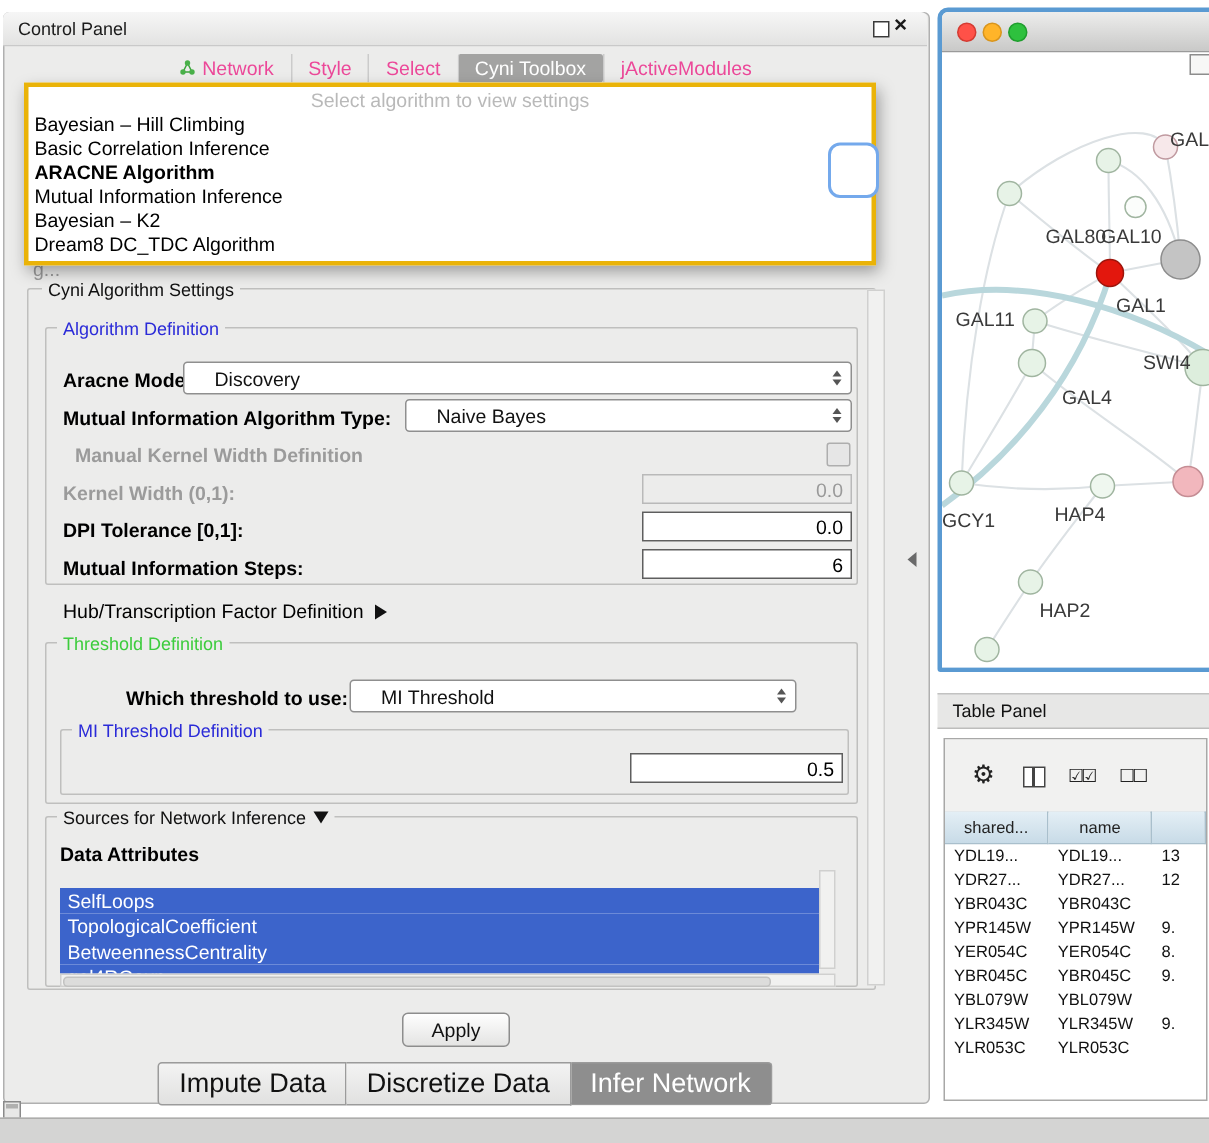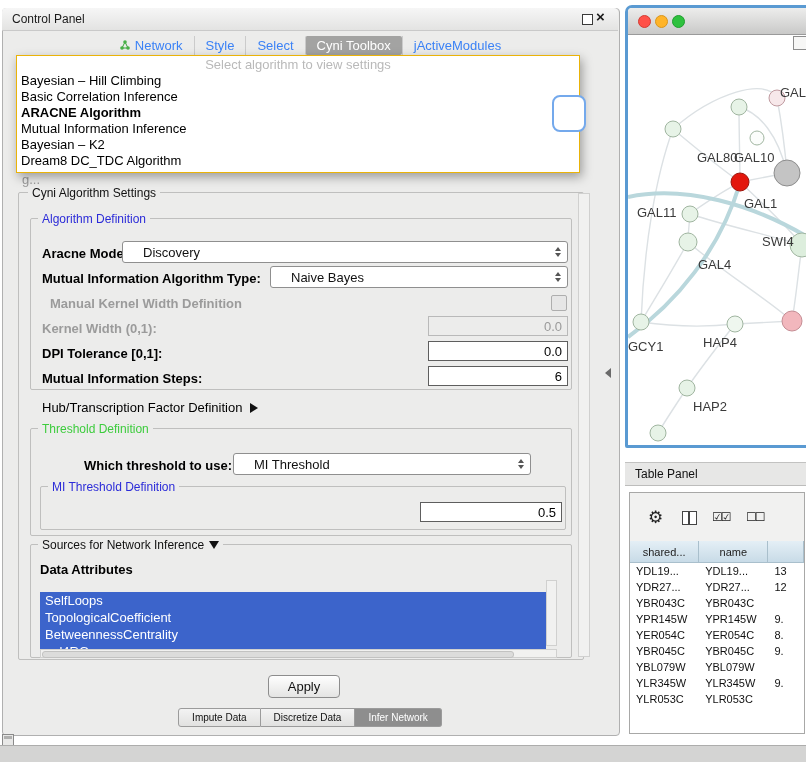--- a/index.html
+++ b/index.html
@@ -8,25 +8,25 @@
   .a{position:absolute;}
   
   .cp{left:2px;top:8px;width:616px;height:726px;background:#ececeb;border:1px solid #b0b0b0;border-radius:4px;}
   .cp-titlebar{left:2px;top:8px;width:616px;height:22px;background:linear-gradient(#f6f6f6,#e3e3e2);
                border-bottom:1px solid #c9c9c9;border-radius:4px 4px 0 0;}
   .cp-title{left:12px;top:12px;font-size:12px;color:#1a1a1a;}
   .float-icon{left:582px;top:14px;width:9px;height:9px;border:1.5px solid #3a3a3a;background:#fff;}
   .close-icon{left:596px;top:9px;font-size:15px;font-weight:bold;color:#1a1a1a;line-height:15px;}
   
   .tabs{left:2px;top:34px;width:616px;height:22px;display:flex;justify-content:center;align-items:center;}
-  .tab{font-size:13px;padding:2px 11px;color:#3b82f6;display:flex;align-items:center;gap:4px;border-left:1px solid #cbcbcb;}
+  .tab{font-size:13px;padding:2px 11px;color:#ec4899;display:flex;align-items:center;gap:4px;border-left:1px solid #cbcbcb;}
   .tab:first-child{border-left:none;}
   .tab.active{background:#a3a3a2;color:#fff;border-radius:2px;}
   
-  .popup{left:16px;top:55px;width:562px;height:116px;background:#fff;border:1px solid #eab308;
+  .popup{left:16px;top:55px;width:562px;height:116px;background:#fff;border:3px solid #eab308;
          box-shadow:2px 4px 10px rgba(0,0,0,.35);z-index:40;font-size:13px;}
   .popup-head{height:17px;line-height:17px;text-align:center;color:#b9b9b9;}
   .popup-item{height:16px;line-height:16px;padding-left:4px;color:#000;white-space:nowrap;}
   .popup-item.sel{font-weight:bold;}
   .blue-frag{left:552px;top:95px;width:30px;height:33px;background:#fff;border:2px solid #74a9ec;border-radius:8px;z-index:45;}
   .gfrag{left:22px;top:172px;font-size:13px;color:#9a9a9a;}
   
   .group{border:1px solid #bfbfbe;border-radius:2px;background:transparent;}
   .gtitle{position:absolute;font-size:12px;background:#ececeb;padding:0 4px;white-space:nowrap;display:flex;align-items:center;gap:5px;}
   .blue-t{color:#2b2bd8;} .green-t{color:#3dcc3d;}
@@ -44,21 +44,21 @@
   .tf:disabled{background:#ececeb;color:#9a9a9a;border-color:#b9b9b9;}
   .chk{width:14px;height:14px;border:1px solid #aeaeae;border-radius:2px;background:#e6e6e6;}
   .tri-right{width:0;height:0;border-top:5px solid transparent;border-bottom:5px solid transparent;border-left:8px solid #111;}
   .tri-down{width:0;height:0;border-left:5px solid transparent;border-right:5px solid transparent;border-top:8px solid #111;}
   .attr-item{height:17px;line-height:17px;background:#3c64cb;color:#fff;font-size:13px;padding-left:5px;white-space:nowrap;}
   .sbar{background:#f1f1f0;border:1px solid #d0d0cf;box-sizing:border-box;}
   .sthumb{position:absolute;background:#dcdcdb;border:1px solid #c2c2c1;border-radius:3px;}
   .apply{left:268px;top:675px;width:70px;height:21px;background:linear-gradient(#fefefe,#e4e4e3);
          border:1px solid #8d8d8d;border-radius:4px;font-size:13px;display:flex;align-items:center;justify-content:center;}
   .btabs{left:2px;top:708px;width:616px;display:flex;justify-content:center;}
-  .btab{border:1px solid #9b9b9b;border-left-width:0;padding:3px 13px;font-size:10px;
+  .btab{border:1px solid #9b9b9b;border-left-width:0;padding:3px 13px;font-size:18px;
         background:linear-gradient(#f3f3f3,#e1e1e0);color:#111;}
   .btab:first-child{border-left-width:1px;border-radius:3px 0 0 3px;}
   .btab:last-child{border-radius:0 3px 3px 0;}
   .btab.active{background:#8e8e8e;color:#fff;}
   .split-arrow{left:605px;top:368px;width:0;height:0;border-top:5px solid transparent;border-bottom:5px solid transparent;border-right:6px solid #6a6a6a;}
   
   .net-win{left:625px;top:5px;width:192px;height:443px;border:3px solid #5a9ad2;border-radius:7px 7px 2px 2px;background:#fff;box-sizing:border-box;overflow:hidden;}
   .net-titlebar{position:absolute;left:0;top:0;right:0;height:26px;background:linear-gradient(#ededec,#c9c9c8);border-bottom:1px solid #9a9a9a;}
   .light{position:absolute;top:7px;width:13px;height:13px;border-radius:50%;box-sizing:border-box;}
   .net-canvas{position:absolute;left:0;top:27px;right:0;bottom:0;background:#fff;overflow:hidden;}
@@ -268,21 +268,21 @@
           <circle cx="59" cy="353" r="8" fill="#e7f3e7"></circle>
           <circle cx="30" cy="398" r="8" fill="#e7f3e7"></circle>
         </g>
       </svg>
       <span class="net-label" style="left:152px;top:50px;">GAL8</span>
       <span class="net-label" style="left:69px;top:115px;">GAL80</span>
       <span class="net-label" style="left:106px;top:115px;">GAL10</span>
       <span class="net-label" style="left:9px;top:170px;">GAL11</span>
       <span class="net-label" style="left:116px;top:161px;">GAL1</span>
       <span class="net-label" style="left:134px;top:199px;">SWI4</span>
-      <span class="net-label" style="left:70px;top:222px;">GAL4</span>
+      <span class="net-label" style="left:80px;top:222px;">GAL4</span>
       <span class="net-label" style="left:0px;top:304px;">GCY1</span>
       <span class="net-label" style="left:75px;top:300px;">HAP4</span>
       <span class="net-label" style="left:65px;top:364px;">HAP2</span>
       <div class="overview-box"></div>
     </div>
   </div>
 
   <div class="a tp-titlebar">
     <div class="tp-title">Table Panel</div>
   </div>

